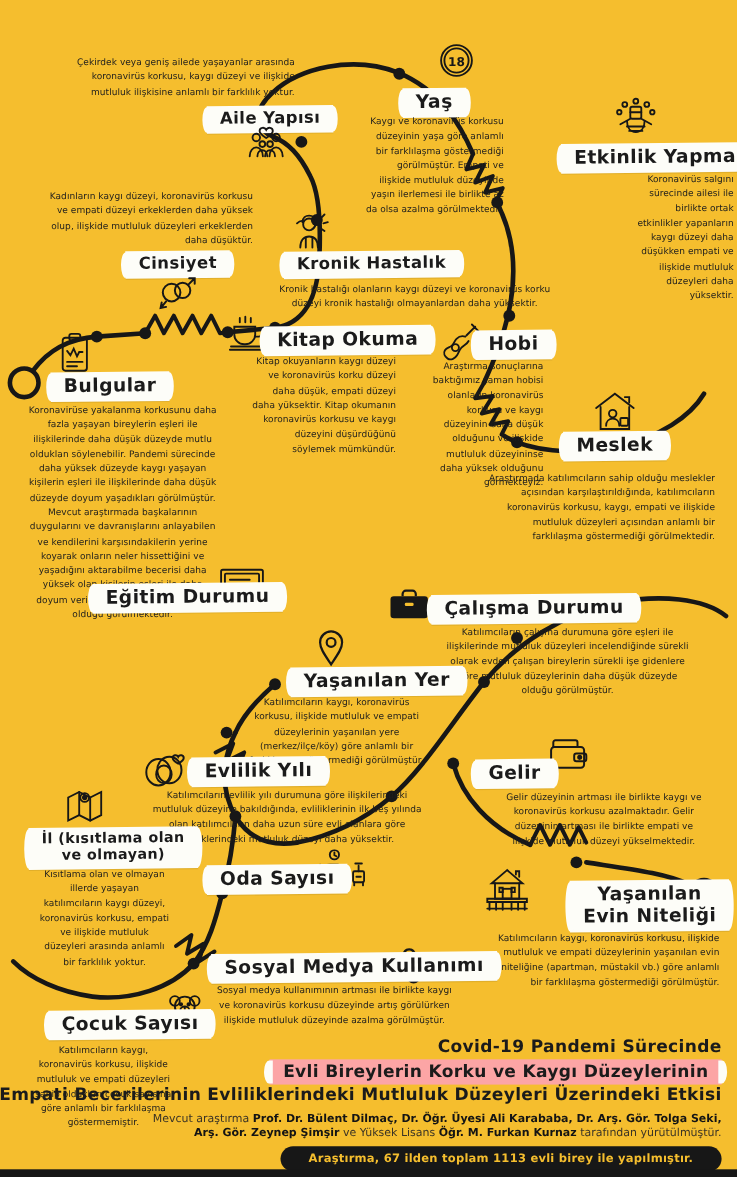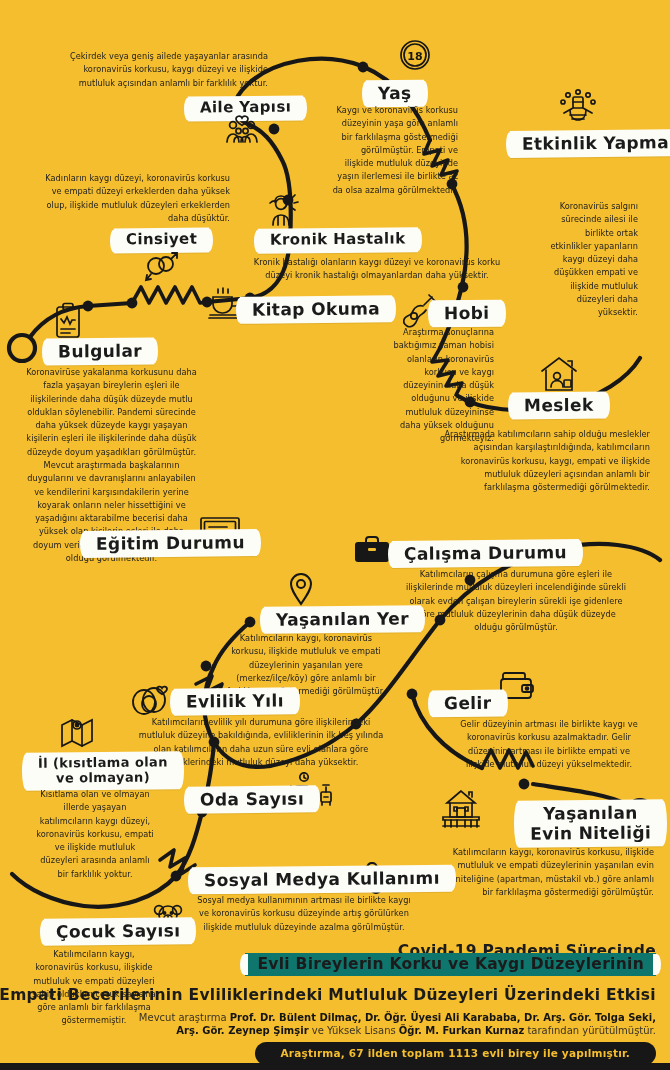--- a/index.html
+++ b/index.html
@@ -78,22 +78,22 @@
   .title-line{
     position:absolute;
     right:14px;
     font-family:"DejaVu Sans", sans-serif;
     font-weight:700;
     color:#1b1b1b;
     white-space:nowrap;
   }
   #t1{top:0px; font-size:15.5px; letter-spacing:.3px;}
   #t2{
-    top:11px; font-size:15.5px; letter-spacing:.3px;
-    background:#0f766e; padding:2px 12px 3px 12px;
+    top:21px; font-size:15.5px; letter-spacing:.3px;
+    background:#fca5a5; padding:2px 12px 3px 12px;
   }
   #t2::before,#t2::after{
     content:"";position:absolute;top:1px;bottom:1px;width:8px;background:#fdfdf8;
   }
   #t2::before{left:-5px;border-radius:60% 0 0 55%/50% 0 0 50%;}
   #t2::after{right:-5px;border-radius:0 55% 60% 0/0 50% 50% 0;}
   #t3{top:44px; font-size:15.5px; letter-spacing:.3px;}
   .credit{
     position:absolute; right:14px;
     font-size:10px; color:#3a3326; white-space:nowrap;
@@ -184,21 +184,21 @@
       <circle cx="250" cy="622" r="5.4"></circle>
       <circle cx="214" cy="742" r="5.4"></circle>
       <circle cx="202" cy="812" r="5.4"></circle>
       <circle cx="412" cy="694" r="5.4"></circle>
       <circle cx="524" cy="784" r="5.4"></circle>
       <circle cx="176" cy="876" r="5.4"></circle>
       <circle cx="206" cy="666" r="5.4"></circle>
     </g>
   </svg>
 
-  <div class="para r" style="left:68px;top:50px;width:200px;">Çekirdek veya geniş ailede yaşayanlar arasında koronavirüs korkusu, kaygı düzeyi ve ilişkide mutluluk açısından anlamlı bir farklılık yoktur.</div>
+  <div class="para r" style="left:68px;top:50px;width:200px;">Çekirdek veya geniş ailede yaşayanlar arasında koronavirüs korkusu, kaygı düzeyi ve ilişkide mutluluk ilişkisine anlamlı bir farklılık yoktur.</div>
   <div class="pill" style="left:188px;top:96px;">Aile Yapısı</div>
   <div class="ico" style="left:222px;top:112px;">
     <svg width="40" height="34" viewBox="0 0 40 34" fill="none" stroke="#171717" stroke-width="1.7" stroke-linecap="round">
       <path d="M20 6c-1.6-3-6-2-6 1 0 2.6 4.2 5.2 6 6.4 1.8-1.2 6-3.8 6-6.4 0-3-4.4-4-6-1z"></path>
       <circle cx="11" cy="13" r="3.4"></circle>
         <circle cx="29" cy="13" r="3.4"></circle>
       <circle cx="16.5" cy="19" r="2.6"></circle>
         <circle cx="23.5" cy="19" r="2.6"></circle>
       <path d="M5 30c0-5 3-8 6-8s6 3 6 8"></path>
       <path d="M23 30c0-5 3-8 6-8s6 3 6 8"></path>
@@ -233,20 +233,21 @@
 
   <div class="ico" style="left:205px;top:286px;">
     <svg width="38" height="34" viewBox="0 0 38 34" fill="none" stroke="#171717" stroke-width="1.7" stroke-linecap="round">
       <path d="M13 3v4M18 2v5M23 3v4"></path>
       <path d="M8 11h19v7a9 9 0 0 1-9 9h-1a9 9 0 0 1-9-9v-7z"></path>
       <path d="M27 13h3a3.5 3.5 0 0 1 0 7h-3"></path>
       <path d="M5 29h27M4 32h29"></path>
     </svg>
   </div>
   <div class="pill p-lg" style="left:240px;top:296px;">Kitap Okuma</div>
+  <div class="para r" style="left:228px;top:322px;width:132px;">Kitap okuyanların kaygı düzeyi ve koronavirüs korku düzeyi daha düşük, empati düzeyi daha yüksektir. Kitap okumanın koronavirüs korkusu ve kaygı düzeyini düşürdüğünü söylemek mümkündür.</div>
 
   <div class="ico" style="left:53px;top:302px;">
     <svg width="30" height="38" viewBox="0 0 30 38" fill="none" stroke="#171717" stroke-width="1.7" stroke-linecap="round">
       <rect x="4" y="5" width="22" height="30" rx="2.5"></rect>
       <rect x="10" y="1.5" width="10" height="6" rx="2"></rect>
       <path d="M8 17l3 4 3-6 3 7 2-4h3"></path>
       <path d="M8 27h14M8 31h9"></path>
     </svg>
   </div>
   <div class="pill p-lg" style="left:46px;top:338px;">Bulgular</div>
@@ -270,21 +271,21 @@
       <circle cx="7" cy="14" r="2"></circle>
         <circle cx="37" cy="14" r="2"></circle>
       <rect x="17" y="9" width="10" height="11" rx="1.6"></rect>
       <path d="M17 14h10"></path>
       <path d="M17 20l-9 5M27 20l9 5"></path>
       <path d="M14 22c0 6 3 10 8 10s8-4 8-10"></path>
       <path d="M14 27h16M16 31h12"></path>
     </svg>
   </div>
   <div class="pill p-lg" style="left:510px;top:130px;">Etkinlik Yapma</div>
-  <div class="para r" style="left:544px;top:156px;width:94px;margin-top:44px;">Koronavirüs salgını sürecinde ailesi ile birlikte ortak etkinlikler yapanların kaygı düzeyi daha düşükken empati ve ilişkide mutluluk düzeyleri daha yüksektir.</div>
+  <div class="para r" style="left:573px;top:156px;width:94px;">Koronavirüs salgını sürecinde ailesi ile birlikte ortak etkinlikler yapanların kaygı düzeyi daha düşükken empati ve ilişkide mutluluk düzeyleri daha yüksektir.</div>
 
   <div class="ico" style="left:400px;top:292px;">
     <svg width="38" height="38" viewBox="0 0 38 38" fill="none" stroke="#171717" stroke-width="1.7" stroke-linecap="round">
       <path d="M24 13l8-8M29 3l4 4M32 6l3 3"></path>
       <path d="M23 14c-3-1-6 0-8 2s-2 4-4 6-5 2-6.5 4.5S4 32 7 34s7-.5 8.5-3 2-5 4-7 5-3 6.5-6"></path>
       <circle cx="14" cy="24" r="3.2"></circle>
     </svg>
   </div>
   <div class="pill p-lg" style="left:432px;top:300px;text-align:right;">Hobi</div>
   <div class="para r" style="left:384px;top:326px;width:110px;">Araştırma sonuçlarına baktığımız zaman hobisi olanların koronavirüs korkusu ve kaygı düzeyinin daha düşük olduğunu ve ilişkide mutluluk düzeyininse daha yüksek olduğunu görmekteyiz.</div>

